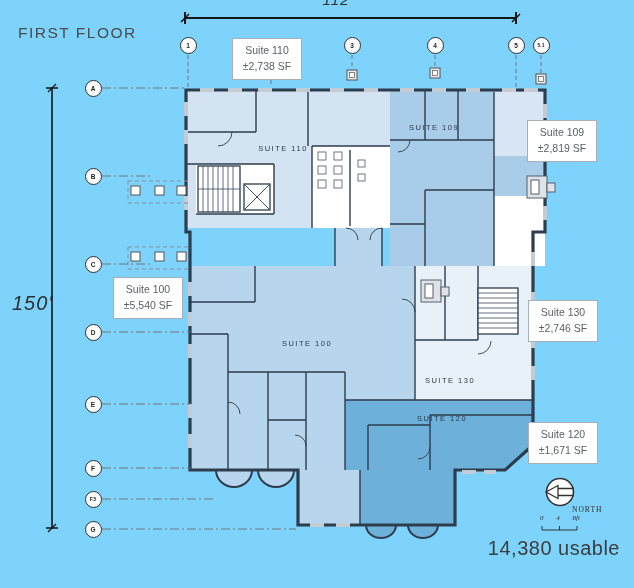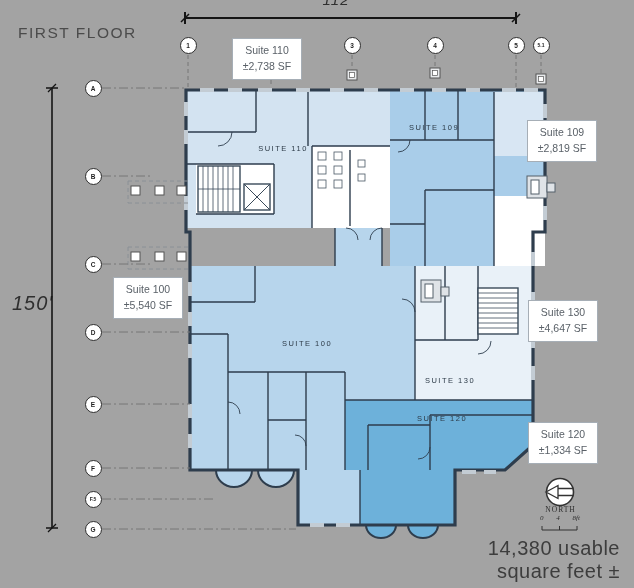--- a/index.html
+++ b/index.html
@@ -1,31 +1,31 @@
 <!DOCTYPE html>
 <html><head>
 <meta charset="utf-8">
 <style>
   html,body{margin:0;padding:0;background:#fff;}
-  #canvas{position:relative;width:634px;height:588px;background:#a3a3a3;overflow:hidden;
+  #canvas{position:relative;width:634px;height:588px;background:#7dd3fc;overflow:hidden;
           font-family:"Liberation Sans",sans-serif;}
   svg{position:absolute;left:0;top:0;}
   .title{position:absolute;left:18px;top:24px;font-size:15.5px;letter-spacing:1.5px;color:#4b4b4b;}
   .dim-label{position:absolute;font-style:italic;color:#2f2f2f;font-size:15px;letter-spacing:1px;}
   #dim-top{left:318px;top:-9px;width:40px;text-align:center;}
   #dim-left{left:12px;top:292px;width:36px;text-align:right;font-size:20px;}
   .bubble{position:absolute;width:17px;height:17px;border:1.2px solid #2e2e2e;border-radius:50%;
           background:#fff;font-size:6.5px;font-weight:bold;color:#1e1e1e;text-align:center;
           line-height:15px;z-index:3;box-sizing:border-box;}
   .bubble.small{font-size:5px;}
   .sbox{position:absolute;background:#fff;border:1px solid #a6aeb6;text-align:center;
         font-size:10.5px;color:#5a6168;padding:4px 3px;line-height:1.5;width:62px;z-index:2;}
   .plabel{font-size:7.5px;letter-spacing:1.5px;fill:#2c3a47;text-anchor:middle;
           font-family:"Liberation Sans",sans-serif;}
-  #north-label{position:absolute;left:540px;top:505px;width:41px;text-align:center;
+  #north-label{position:absolute;left:572px;top:505px;width:41px;text-align:left;
                font-family:"Liberation Serif",serif;font-size:7.5px;letter-spacing:1px;color:#2f2f2f;}
   #scale-row{position:absolute;left:540px;top:514px;width:40px;display:flex;
              justify-content:space-between;font-family:"Liberation Serif",serif;
              font-style:italic;font-size:7px;color:#2f2f2f;}
   #total{position:absolute;right:14px;top:537px;text-align:right;font-size:20px;
          color:#3d3d3d;line-height:23px;letter-spacing:0.5px;}
 </style>
 </head>
 <body>
 
@@ -196,32 +196,31 @@
   <div class="sbox" style="left:527px;top:120px;">
     <div>Suite 109</div>
     <div>±2,819 SF</div>
   </div>
   <div class="sbox" style="left:113px;top:277px;">
     <div>Suite 100</div>
     <div>±5,540 SF</div>
   </div>
   <div class="sbox" style="left:528px;top:300px;">
     <div>Suite 130</div>
-    <div>±4,647 SF</div>
+    <div>±2,746 SF</div>
   </div>
   <div class="sbox" style="left:528px;top:422px;">
     <div>Suite 120</div>
-    <div>±1,334 SF</div>
+    <div>±1,671 SF</div>
   </div>
 
   <div id="north-label">NORTH</div>
   <div id="scale-row">
     <span>0</span>
     <span>4</span>
     <span>8ft</span>
   </div>
 
   <div id="total">
     <div>14,380 usable</div>
-    <div>square feet ±</div>
   </div>
 
 </div>
 
 </body></html>

